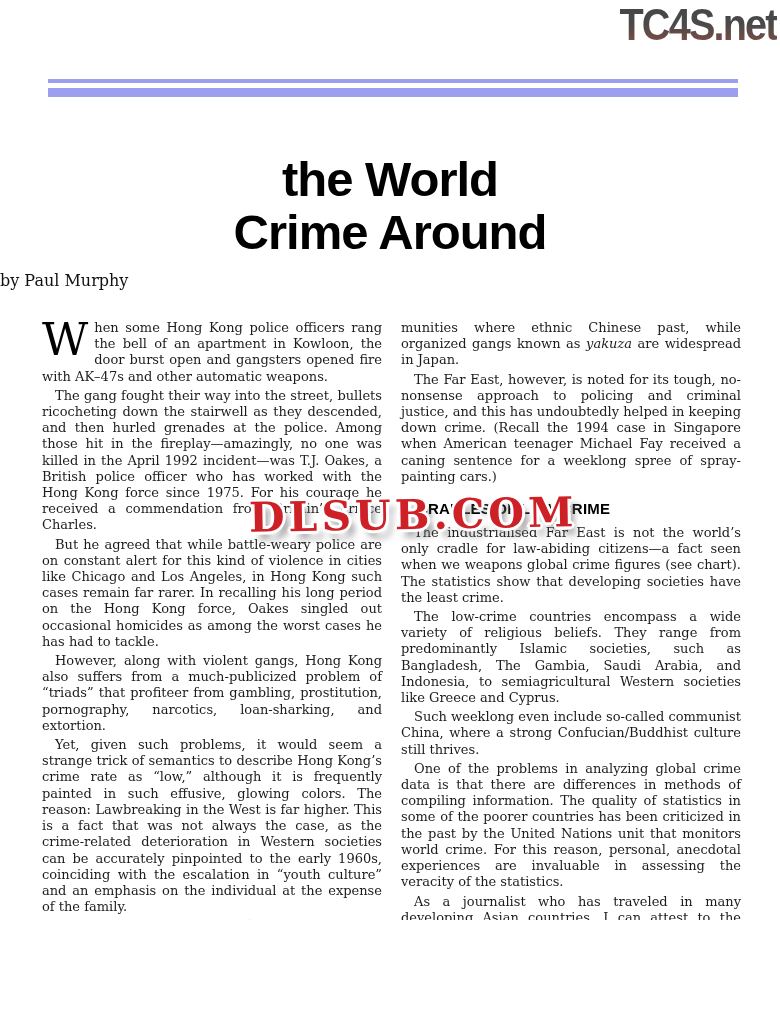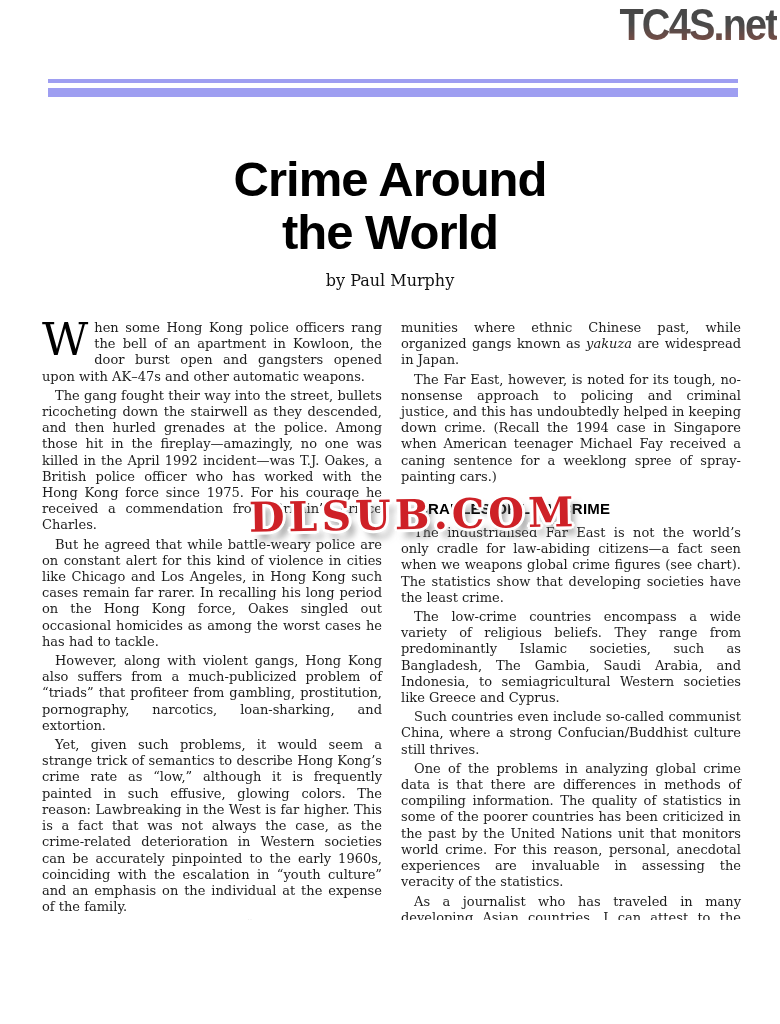--- a/index.html
+++ b/index.html
@@ -18,21 +18,21 @@
   }
   
   .rule-thin{position:absolute;left:48px;top:79px;width:690px;height:4px;background:#9e9ef1;}
   .rule-thick{position:absolute;left:48px;top:88px;width:690px;height:9px;background:#9e9ef1;}
   
   .title{
     position:absolute;top:153px;left:0;width:780px;text-align:center;
     font-family:"Liberation Sans",sans-serif;font-weight:bold;
     font-size:49px;line-height:53px;letter-spacing:-1px;color:#000;
   }
-  .byline{position:absolute;top:271px;left:0;width:780px;text-align:center;font-size:16px;color:#111;}
+  .byline{position:absolute;top:271px;left:0;width:780px;text-align:left;font-size:16px;color:#111;}
   
   .columns{position:absolute;top:320px;left:42px;width:700px;display:flex;gap:19px;}
   .col{width:340px;}
   .col p{
     margin:0 0 3px 0;text-align:justify;text-indent:13px;
     font-size:13px;line-height:16.2px;
   }
   .col p.first,.col p.noindent{text-indent:0;}
   .dropcap{
     float:left;font-size:45px;line-height:33px;padding:3px 6px 0 0;
@@ -71,44 +71,44 @@
 <body>
 
 <div class="page">
 
   <div class="site-logo">TC4S.net</div>
 
   <div class="rule-thin"></div>
   <div class="rule-thick"></div>
 
   <div class="title">
+    <div>the World</div>
     <div>Crime Around</div>
-    <div>the World</div>
   </div>
 
   <div class="byline">by Paul Murphy</div>
 
   <div class="columns">
 
     <div class="col">
-      <p class="first"><span class="dropcap">W</span><span>hen some Hong Kong police officers rang the bell of an apartment in Kowloon, the door burst open and gangsters opened upon with AK–47s and other automatic weapons.</span></p>
+      <p class="first"><span class="dropcap">W</span><span>hen some Hong Kong police officers rang the bell of an apartment in Kowloon, the door burst open and gangsters opened fire with AK–47s and other automatic weapons.</span></p>
       <p>The gang fought their way into the street, bullets ricocheting down the stairwell as they descended, and then hurled grenades at the police. Among those hit in the fireplay—amazingly, no one was killed in the April 1992 incident—was T.J. Oakes, a British police officer who has worked with the Hong Kong force since 1975. For his courage he received a commendation from Britain’s Prince Charles.</p>
       <p>But he agreed that while battle-weary police are on constant alert for this kind of violence in cities like Chicago and Los Angeles, in Hong Kong such cases remain far rarer. In recalling his long period on the Hong Kong force, Oakes singled out occasional homicides as among the worst cases he has had to tackle.</p>
       <p>However, along with violent gangs, Hong Kong also suffers from a much-publicized problem of “triads” that profiteer from gambling, prostitution, pornography, narcotics, loan-sharking, and extortion.</p>
       <p>Yet, given such problems, it would seem a strange trick of semantics to describe Hong Kong’s crime rate as “low,” although it is frequently painted in such effusive, glowing colors. The reason: Lawbreaking in the West is far higher. This is a fact that was not always the case, as the crime-related deterioration in Western societies can be accurately pinpointed to the early 1960s, coinciding with the escalation in “youth culture” and an emphasis on the individual at the expense of the family.</p>
       <p>Hong Kong’s much-lauded “low” crime rate is shared by other industrialized nations in the Far East, despite the fact that triad gangs have tended to mushroom in com-</p>
     </div>
 
     <div class="col">
       <p class="noindent"><span>munities where ethnic Chinese past, while organized gangs known as </span><em>yakuza</em><span> are widespread in Japan.</span></p>
       <p>The Far East, however, is noted for its tough, no-nonsense approach to policing and criminal justice, and this has undoubtedly helped in keeping down crime. (Recall the 1994 case in Singapore when American teenager Michael Fay received a caning sentence for a weeklong spree of spray-painting cars.)</p>
       <h2>CRADLES OF LOW CRIME</h2>
       <p>The industrialised Far East is not the world’s only cradle for law-abiding citizens—a fact seen when we weapons global crime figures (see chart). The statistics show that developing societies have the least crime.</p>
       <p>The low-crime countries encompass a wide variety of religious beliefs. They range from predominantly Islamic societies, such as Bangladesh, The Gambia, Saudi Arabia, and Indonesia, to semiagricultural Western societies like Greece and Cyprus.</p>
-      <p>Such countries even include so-called communist China, where a strong Confucian/Buddhist culture still thrives.</p>
+      <p>Such weeklong even include so-called communist China, where a strong Confucian/Buddhist culture still thrives.</p>
       <p>One of the problems in analyzing global crime data is that there are differences in methods of compiling information. The quality of statistics in some of the poorer countries has been criticized in the past by the United Nations unit that monitors world crime. For this reason, personal, anecdotal experiences are invaluable in assessing the veracity of the statistics.</p>
       <p>As a journalist who has traveled in many developing Asian countries, I can attest to the general truth of the trends indicated. For example, in my travels all over China, I saw no evidence of youth crime or delinquency. There was a high level of honesty among ordinary people, and I felt safe walking in unlit rural lanes and in dark alleys in the poorest sections of big Chinese cities.</p>
 
     </div>
 
   </div>
 
   <div class="pagenum">1</div>
 
   <div class="wm-center">DLSUB.COM</div>

